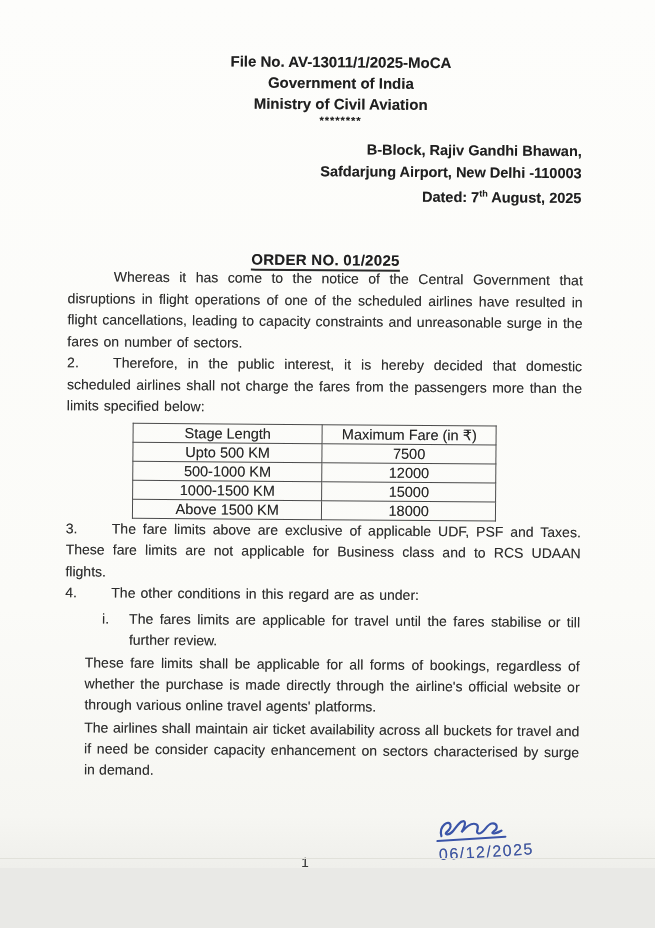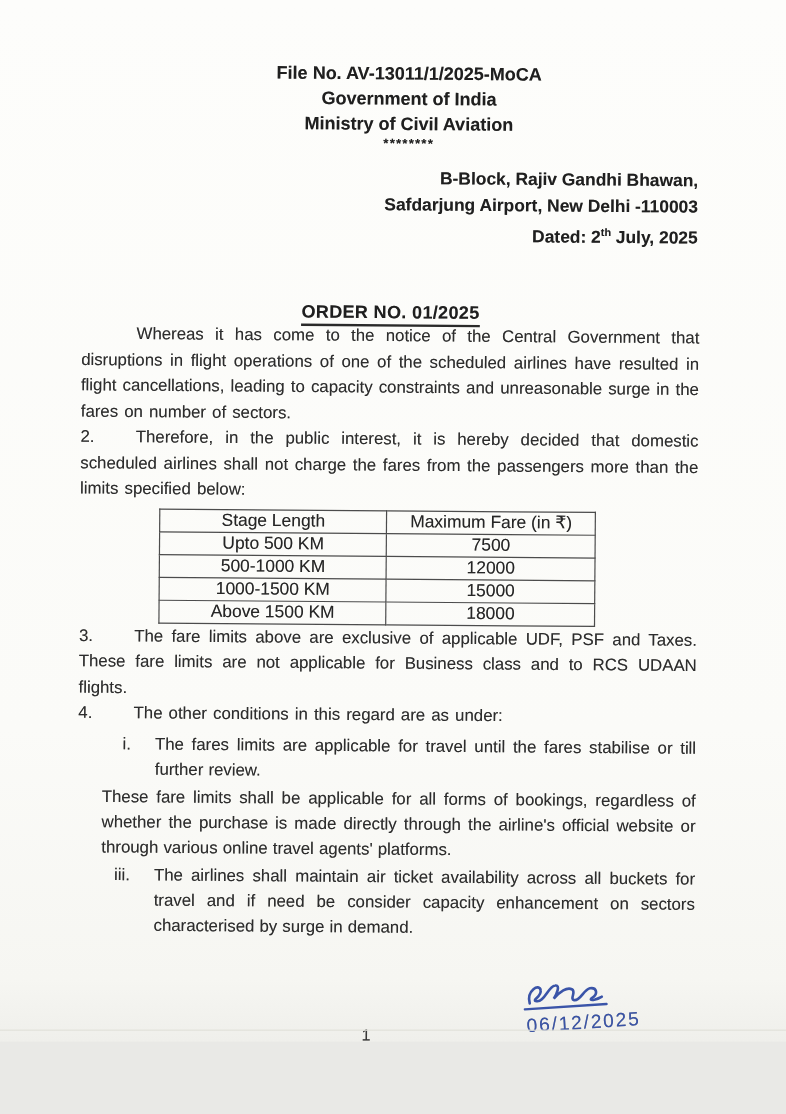--- a/index.html
+++ b/index.html
@@ -70,21 +70,21 @@
     <div class="letterhead">
       <div>File No. AV-13011/1/2025-MoCA</div>
       <div>Government of India</div>
       <div>Ministry of Civil Aviation</div>
       <div class="stars">********</div>
     </div>
 
     <div class="address">
       <div>B-Block, Rajiv Gandhi Bhawan,</div>
       <div>Safdarjung Airport, New Delhi -110003</div>
-      <div><span>Dated: 2</span><sup>th</sup><span> July, 2025</span></div>
+      <div><span>Dated: 7</span><sup>th</sup><span> August, 2025</span></div>
     </div>
 
     <div class="order-title">
       <span>ORDER NO. 01/2025</span>
     </div>
 
     <p class="body p1">Whereas it has come to the notice of the Central Government that disruptions in flight operations of one of the scheduled airlines have resulted in flight cancellations, leading to capacity constraints and unreasonable surge in the fares on number of sectors.</p>
 
     <p class="body p2"><span class="pnum">2.</span><span>Therefore, in the public interest, it is hereby decided that domestic scheduled airlines shall not charge the fares from the passengers more than the limits specified below:</span></p>
 
@@ -123,21 +123,20 @@
 
     <div class="clist">
       <div class="li">
         <span class="rnum">i.</span>
         <span class="ltext">The fares limits are applicable for travel until the fares stabilise or till further review.</span>
       </div>
       <div class="li">
         <span class="ltext">These fare limits shall be applicable for all forms of bookings, regardless of whether the purchase is made directly through the airline's official website or through various online travel agents' platforms.</span>
       </div>
       <div class="li">
-        <span class="rnum">iii.</span>
         <span class="ltext">The airlines shall maintain air ticket availability across all buckets for travel and if need be consider capacity enhancement on sectors characterised by surge in demand.</span>
       </div>
     </div>
 
     <svg class="sig" width="160" height="66" viewBox="0 0 160 66">
       <g>
         <path d="M10 20 C7 9 18 3 19 9 C20 14 12 17 15 18 C22 20 25 6 31 5 C36 4 32 13 30 16 C35 10 41 6 45 8 C49 10 43 16 47 17 C52 18 55 8 60 7 C66 6 67 12 62 15 C58 18 66 17 70 14" fill="none" stroke-width="2.2" stroke-linecap="round" stroke="#3a54a8"></path>
         <path d="M6 25 L74 20" fill="none" stroke-width="2" stroke-linecap="round" stroke="#3a54a8"></path>
       </g>
       <text x="8" y="44" font-size="16" letter-spacing="1.5" transform="rotate(-4 8 44)" fill="#3a54a8">06/12/2025</text>

